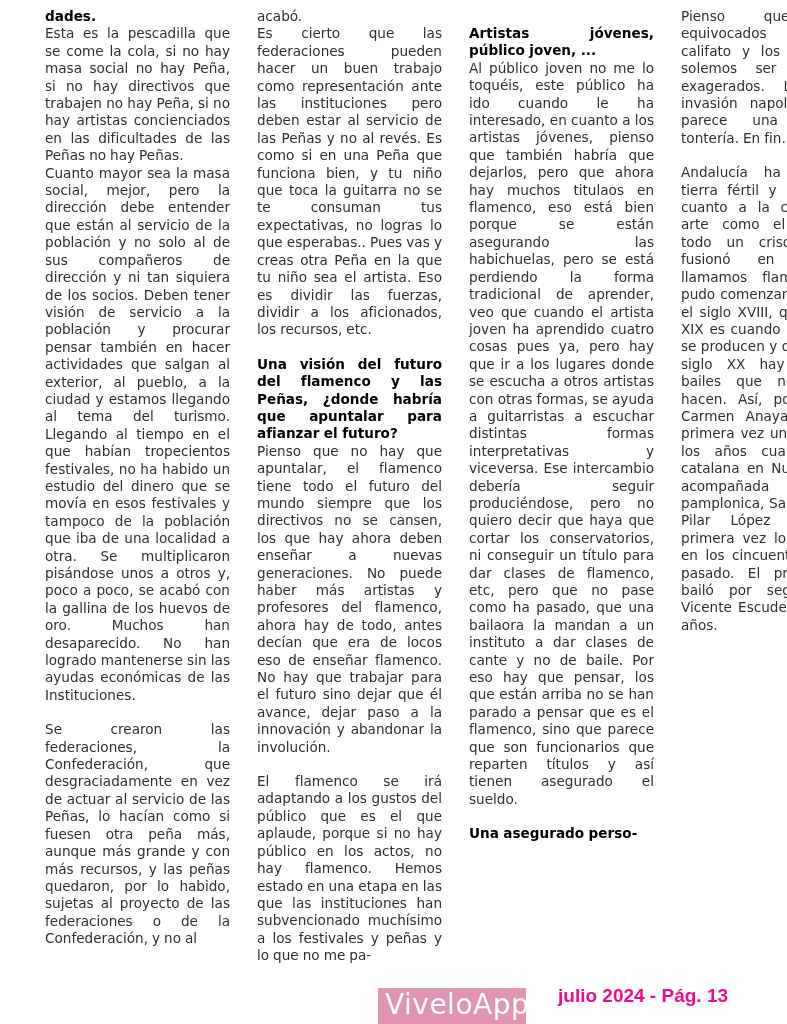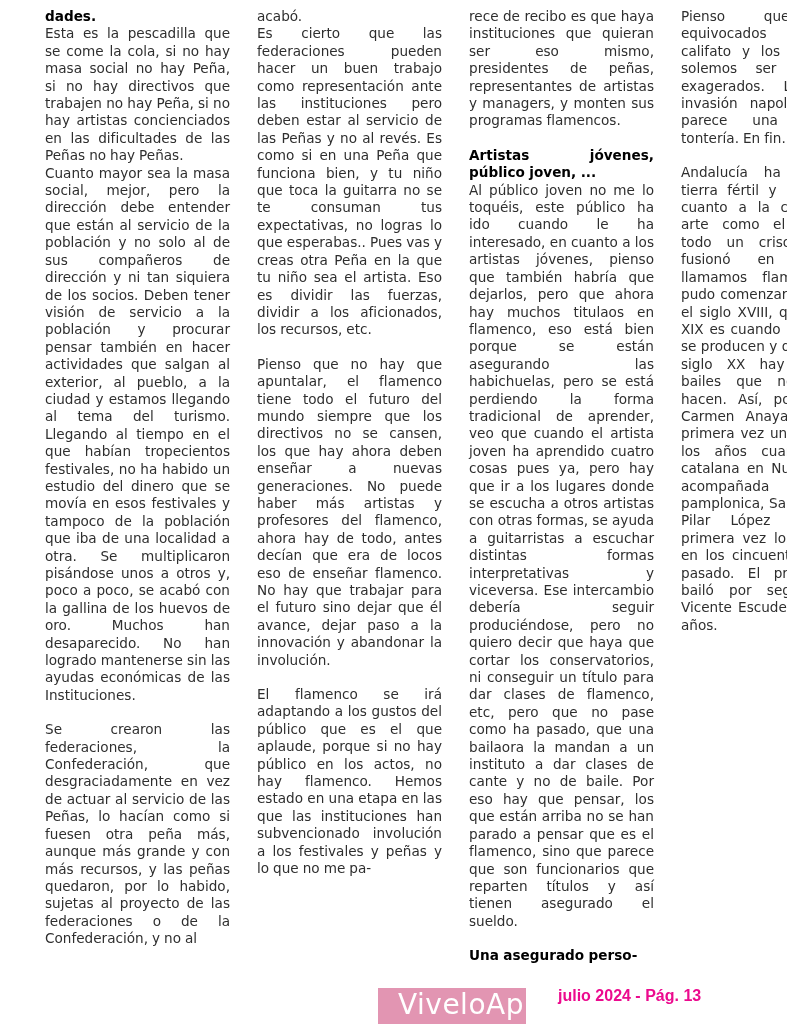--- a/index.html
+++ b/index.html
@@ -34,58 +34,58 @@
   .heading{color:#000000;font-weight:bold;}
   .spacer{height:17px;}
   .logo-box{
     position:absolute;
     left:378px;top:988px;
     width:148px;height:36px;
     background:#e295b2;
     color:#ffffff;
     font-size:28px;
     line-height:34px;
-    padding-left:20px;
+    padding-left:7px;
     box-sizing:border-box;
     letter-spacing:0.5px;
     font-family:"DejaVu Sans",sans-serif;
   }
   .page-info{
     position:absolute;
     left:558px;top:985px;
     width:220px;
     color:#ec0a8e;
     font-family:"Liberation Sans",sans-serif;
     font-weight:bold;
-    font-size:16px;
+    font-size:19px;
     line-height:22px;
   }
 </style>
 </head>
 <body>
 
 <div class="page">
   <div class="columns">
     <div class="column">
         <p class="heading">dades.</p>
         <p class="para">Esta es la pescadilla que se come la cola, si no hay masa social no hay Peña, si no hay directivos que trabajen no hay Peña, si no hay artistas concienciados en las dificultades de las Peñas no hay Peñas.</p>
         <p class="para">Cuanto mayor sea la masa social, mejor, pero la dirección debe entender que están al servicio de la población y no solo al de sus compañeros de dirección y ni tan siquiera de los socios. Deben tener visión de servicio a la población y procurar pensar también en hacer actividades que salgan al exterior, al pueblo, a la ciudad y estamos llegando al tema del turismo. Llegando al tiempo en el que habían tropecientos festivales, no ha habido un estudio del dinero que se movía en esos festivales y tampoco de la población que iba de una localidad a otra. Se multiplicaron pisándose unos a otros y, poco a poco, se acabó con la gallina de los huevos de oro. Muchos han desaparecido. No han logrado mantenerse sin las ayudas económicas de las Instituciones.</p>
         <div class="spacer"></div>
         <p class="para">Se crearon las federaciones, la Confederación, que desgraciadamente en vez de actuar al servicio de las Peñas, lo hacían como si fuesen otra peña más, aunque más grande y con más recursos, y las peñas quedaron, por lo habido, sujetas al proyecto de las federaciones o de la Confederación, y no al</p>
       </div>
     <div class="column">
         <p class="para">acabó.</p>
         <p class="para">Es cierto que las federaciones pueden hacer un buen trabajo como representación ante las instituciones pero deben estar al servicio de las Peñas y no al revés. Es como si en una Peña que funciona bien, y tu niño que toca la guitarra no se te consuman tus expectativas, no logras lo que esperabas.. Pues vas y creas otra Peña en la que tu niño sea el artista. Eso es dividir las fuerzas, dividir a los aficionados, los recursos, etc.</p>
         <div class="spacer"></div>
+        <p class="heading">Una visión del futuro del flamenco y las Peñas, ¿donde habría que apuntalar para afianzar el futuro?</p>
         <p class="para">Pienso que no hay que apuntalar, el flamenco tiene todo el futuro del mundo siempre que los directivos no se cansen, los que hay ahora deben enseñar a nuevas generaciones. No puede haber más artistas y profesores del flamenco, ahora hay de todo, antes decían que era de locos eso de enseñar flamenco. No hay que trabajar para el futuro sino dejar que él avance, dejar paso a la innovación y abandonar la involución.</p>
         <div class="spacer"></div>
-        <p class="para">El flamenco se irá adaptando a los gustos del público que es el que aplaude, porque si no hay público en los actos, no hay flamenco. Hemos estado en una etapa en las que las instituciones han subvencionado involución a los festivales y peñas y lo que no me pa-</p>
+        <p class="para">El flamenco se irá adaptando a los gustos del público que es el que aplaude, porque si no hay público en los actos, no hay flamenco. Hemos estado en una etapa en las que las instituciones han subvencionado muchísimo a los festivales y peñas y lo que no me pa-</p>
       </div>
     <div class="column">
-        <p class="para">rece de recibo es que haya instituciones que quieran ser eso mismo, presidentes de peñas, representantes de artistas y managers, y monten sus programas flamencos.</p>
         <div class="spacer"></div>
         <p class="heading">Artistas jóvenes, público joven, ...</p>
         <p class="para">Al público joven no me lo toquéis, este público ha ido cuando le ha interesado, en cuanto a los artistas jóvenes, pienso que también habría que dejarlos, pero que ahora hay muchos titulaos en flamenco, eso está bien porque se están asegurando las habichuelas, pero se está perdiendo la forma tradicional de aprender, veo que cuando el artista joven ha aprendido cuatro cosas pues ya, pero hay que ir a los lugares donde se escucha a otros artistas con otras formas, se ayuda a guitarristas a escuchar distintas formas interpretativas y viceversa. Ese intercambio debería seguir produciéndose, pero no quiero decir que haya que cortar los conservatorios, ni conseguir un título para dar clases de flamenco, etc, pero que no pase como ha pasado, que una bailaora la mandan a un instituto a dar clases de cante y no de baile. Por eso hay que pensar, los que están arriba no se han parado a pensar que es el flamenco, sino que parece que son funcionarios que reparten títulos y así tienen asegurado el sueldo.</p>
         <div class="spacer"></div>
         <p class="heading">Una asegurado perso-</p>
       </div>
     <div class="column">
         <p class="para">Pienso que están equivocados los del califato y los otros, que solemos ser un tanto exagerados. Lo de la invasión napoleónica me parece una soberana tontería. En fin...</p>
         <div class="spacer"></div>
         <p class="para">Andalucía ha sido una tierra fértil y mestiza en cuanto a la creación de arte como el flamenco, todo un crisol que se fusionó en lo que llamamos flamenco que pudo comenzar a darse en el siglo XVIII, que en siglo XIX es cuando más cantes se producen y que hasta el siglo XX hay cantes y bailes que no se han hacen. Así, por ejemplo, Carmen Anaya baila por primera vez un taranto en los años cuarenta, una catalana en Nueva York y acompañada por un pamplonica, Sabicas. Doña Pilar López bailó por primera vez los caracoles en los cincuenta del siglo pasado. El primero que bailó por seguiriya fue Vicente Escudero en estos años.</p>

